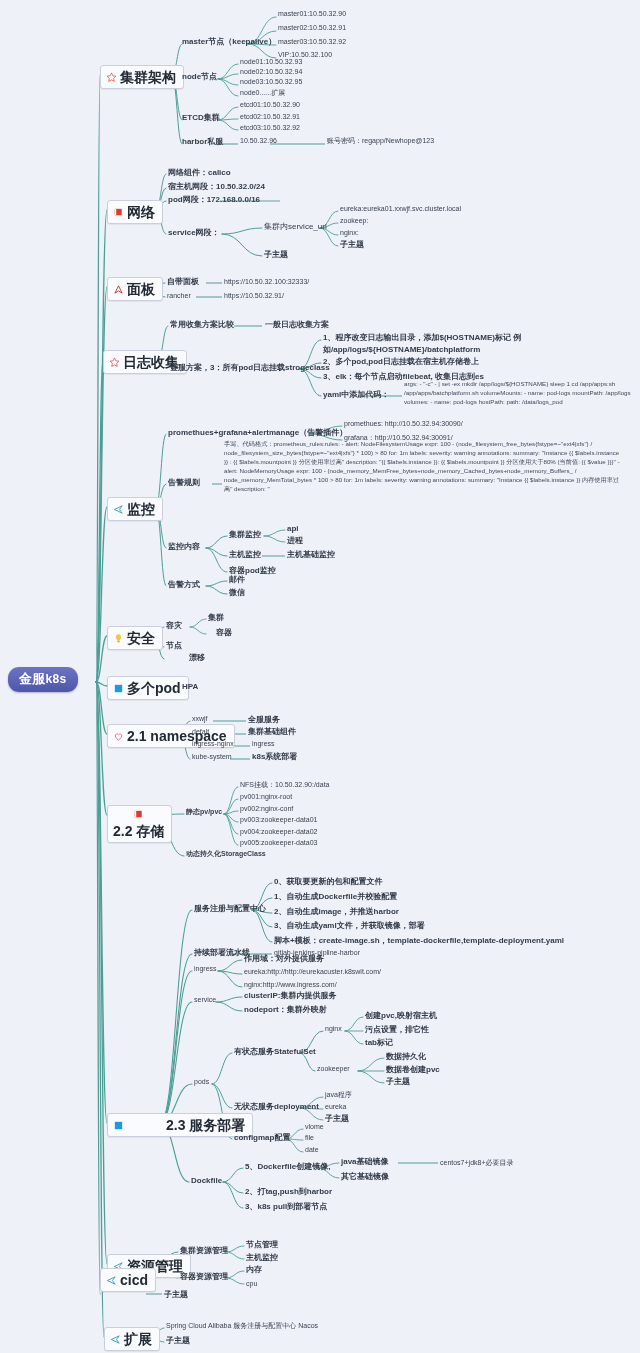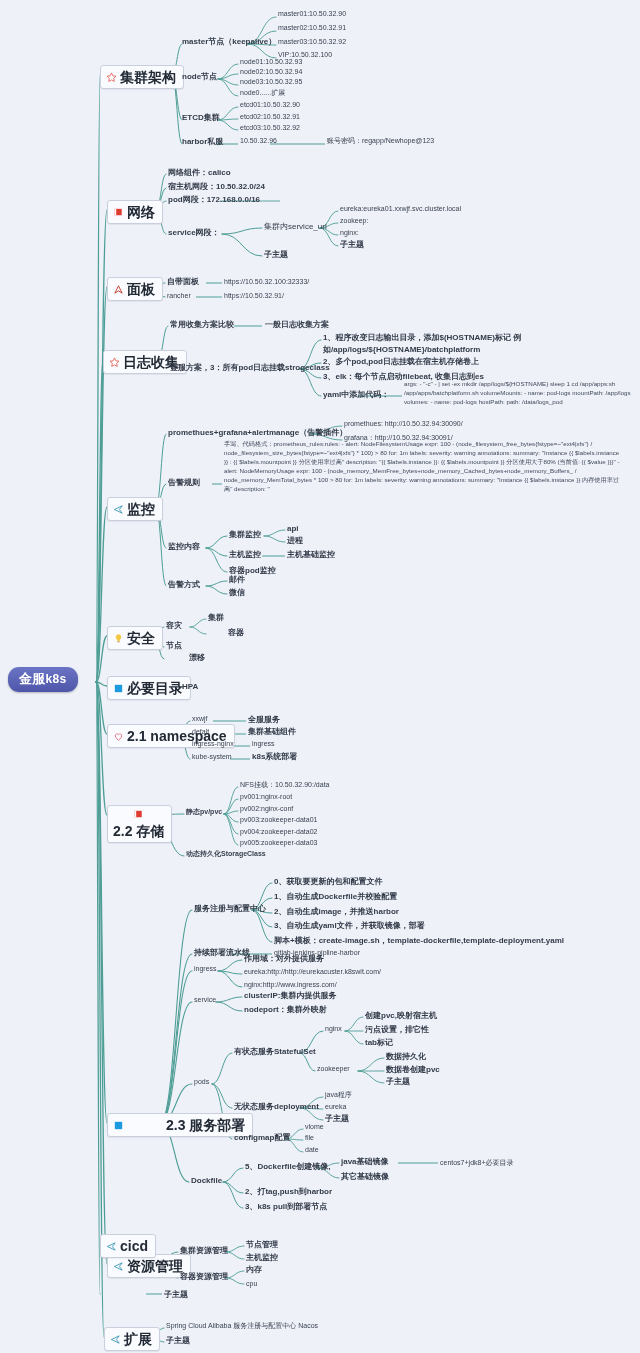--- a/index.html
+++ b/index.html
@@ -307,31 +307,31 @@
     <span class="ic">
         <svg viewBox="0 0 24 24">
           <path d="M12 3a6 6 0 00-3.5 10.9V17h7v-3.1A6 6 0 0012 3z" fill="#f2c744"></path>
           <rect x="9.5" y="18" width="5" height="2.2" fill="#b9932a"></rect>
         </svg>
       </span>
     <span class="tlabel">安全</span>
   </div>
   <div class="node sub" style="left:166px;top:621px;">容灾</div>
   <div class="node sub" style="left:208px;top:613px;">集群</div>
-  <div class="node sub" style="left:208px;top:628px;padding-left:20px;">容器</div>
+  <div class="node sub" style="left:196px;top:628px;padding-left:20px;">容器</div>
   <div class="node sub" style="left:166px;top:641px;">节点</div>
   <div class="node sub" style="left:166px;top:653px;margin-left:23px;">漂移</div>
 
   <div class="node topic" style="left:107px;top:676px;">
     <span class="ic">
         <svg viewBox="0 0 24 24">
           <rect x="4" y="4" width="16" height="16" fill="#1c9ae0"></rect>
         </svg>
       </span>
-    <span class="tlabel">必要目录</span>
+    <span class="tlabel">多个pod</span>
   </div>
   <div class="node sub" style="left:182px;top:682px;">HPA</div>
 
   <div class="node topic" style="left:107px;top:724px;">
     <span class="ic">
         <svg viewBox="0 0 24 24">
           <path d="M12 20s-7-4.6-7-9.3A3.9 3.9 0 0112 8a3.9 3.9 0 017 2.7C19 15.4 12 20 12 20z" fill="#fff" stroke="#e05a74" stroke-width="1.8"></path>
         </svg>
       </span>
     <span class="tlabel">2.1 namespace</span>
@@ -428,21 +428,21 @@
       </span>
     <span class="tlabel">资源管理</span>
   </div>
   <div class="node sub" style="left:180px;top:1246px;">集群资源管理</div>
   <div class="node sub" style="left:246px;top:1240px;">节点管理</div>
   <div class="node sub" style="left:246px;top:1253px;">主机监控</div>
   <div class="node sub" style="left:180px;top:1272px;">容器资源管理</div>
   <div class="node sub" style="left:246px;top:1265px;">内存</div>
   <div class="node leaf" style="left:246px;top:1280px;">cpu</div>
 
-  <div class="node topic" style="left:100px;top:1234px;">
+  <div class="node topic" style="left:100px;top:1268px;">
     <span class="ic">
         <svg viewBox="0 0 24 24">
           <path d="M3 12l17-8-6 8 6 8z" fill="none" stroke="#2c8fb0" stroke-width="1.8" stroke-linejoin="round"></path>
         </svg>
       </span>
     <span class="tlabel">cicd</span>
   </div>
   <div class="node sub" style="left:164px;top:1290px;">子主题</div>
 
   <div class="node topic" style="left:104px;top:1327px;">

